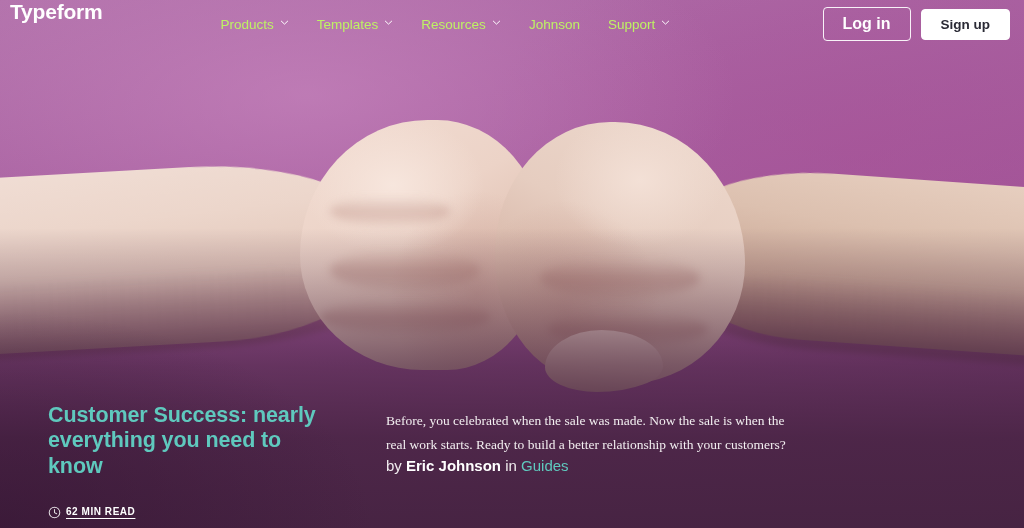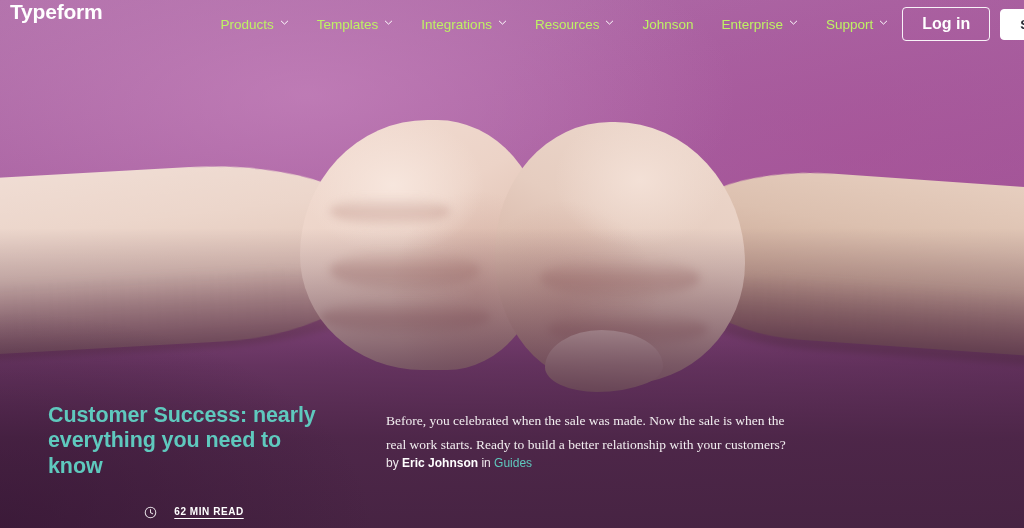--- a/index.html
+++ b/index.html
@@ -218,21 +218,21 @@
   .col-left{ width:292px; flex:0 0 292px; padding-top:4px; }
   .headline{
     color:#5fc9be;
     font-size:21.5px;
     line-height:1.18;
     font-weight:700;
     letter-spacing:-0.1px;
     margin-bottom:26px;
   }
   .readrow{
-    display:flex; align-items:center; gap:17px;justify-content:center;
+    display:flex; align-items:center; gap:5px;
   }
   .clock-icon{ display:block; width:13px; height:13px; flex:0 0 13px; opacity:0.85; }
   .readtime{
     color:#ffffff;
     font-size:10px;
     font-weight:700;
     letter-spacing:0.55px;
     text-decoration:underline;
     text-underline-offset:3px;
     cursor:pointer;
@@ -246,21 +246,21 @@
   .lede{
     color:#f2eef0;
     font-family:"Liberation Serif", serif;
     font-size:13.5px;
     line-height:1.75;
     max-width:420px;
     margin-bottom:0;
   }
   .byline{
     color:#f0ebee;
-    font-size:12px;
+    font-size:15px;
     line-height:1.3;
   }
   .byline .author{ font-weight:700; color:#ffffff; }
   .byline .cat{ color:#5fc9be; cursor:pointer; }
 </style>
 </head>
 <body>
 
 <div class="page">
 
@@ -299,50 +299,34 @@
 
       <div class="nav-item">
         <span>Templates</span>
         <span class="chev">
           <svg viewBox="0 0 10 10" width="9" height="9">
               <path d="M1.5 3.5 L5 6.8 L8.5 3.5" fill="none" stroke="#ffffff" stroke-width="1.1" stroke-linecap="round" stroke-linejoin="round"></path>
             </svg>
         </span>
       </div>
 
-      <div class="nav-item">
-        <span>Integrations</span>
-        <span class="chev">
-          <svg viewBox="0 0 10 10" width="9" height="9">
-              <path d="M1.5 3.5 L5 6.8 L8.5 3.5" fill="none" stroke="#ffffff" stroke-width="1.1" stroke-linecap="round" stroke-linejoin="round"></path>
-            </svg>
-        </span>
-      </div>
 
       <div class="nav-item">
         <span>Resources</span>
         <span class="chev">
           <svg viewBox="0 0 10 10" width="9" height="9">
               <path d="M1.5 3.5 L5 6.8 L8.5 3.5" fill="none" stroke="#ffffff" stroke-width="1.1" stroke-linecap="round" stroke-linejoin="round"></path>
             </svg>
         </span>
       </div>
 
       <div class="nav-item">
         <span>Johnson</span>
       </div>
 
-      <div class="nav-item">
-        <span>Enterprise</span>
-        <span class="chev">
-          <svg viewBox="0 0 10 10" width="9" height="9">
-              <path d="M1.5 3.5 L5 6.8 L8.5 3.5" fill="none" stroke="#ffffff" stroke-width="1.1" stroke-linecap="round" stroke-linejoin="round"></path>
-            </svg>
-        </span>
-      </div>
 
       <div class="nav-item">
         <span>Support</span>
         <span class="chev">
           <svg viewBox="0 0 10 10" width="9" height="9">
               <path d="M1.5 3.5 L5 6.8 L8.5 3.5" fill="none" stroke="#ffffff" stroke-width="1.1" stroke-linecap="round" stroke-linejoin="round"></path>
             </svg>
         </span>
       </div>
 

